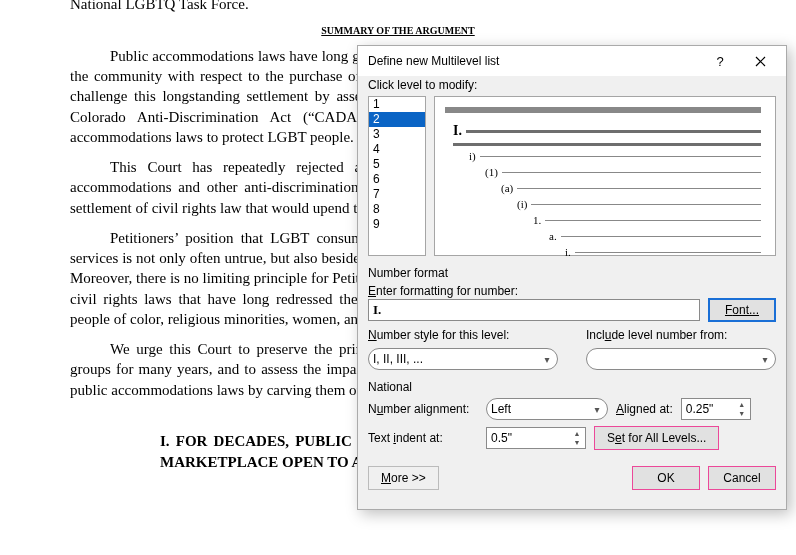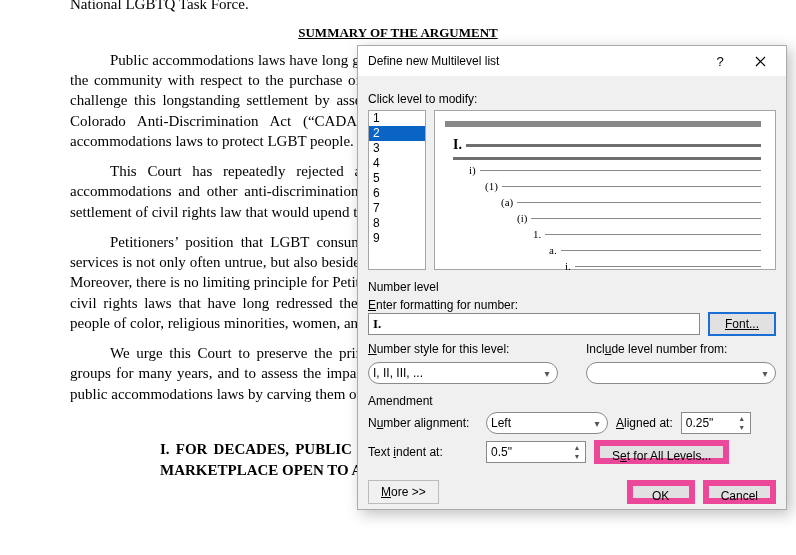--- a/index.html
+++ b/index.html
@@ -16,21 +16,21 @@
   .doc {
     padding: 0 70px;
     line-height: 1.35;
   }
   .doc p { margin-bottom: 4px; text-align: justify; }
   .doc .cut { margin-top: -6px;}
   .doc h2 {
     text-align: center;
     font-weight: bold;
     text-decoration: underline;
-    font-size: 13px;
+    font-size: 10px;
     margin: 10px 0 8px;
   }
   .doc .indent { text-indent: 40px; }
   .doc h3 {
     font-weight: bold;
     margin: 8px 0 4px 90px;
     font-size: 15px;
     text-align: justify;
   }
   .dialog {
@@ -49,21 +49,21 @@
     display: flex; align-items: center;
     height: 30px; padding: 0 6px 0 10px;
     background: #fff;
   }
   .titlebar .title { flex: 1; }
   .titlebar .tbtn {
     width: 40px; height: 30px;
     display: flex; align-items: center; justify-content: center;
     font-size: 13px; cursor: default;
   }
-  .body { padding: 16px 10px 10px; flex:1; }
+  .body { padding: 2px 10px 10px; flex:1; }
   .row { display: flex; gap: 8px; align-items: center; margin-bottom: 6px; }
   .label { white-space: nowrap; }
   .lvlbox {
     width: 58px; height: 160px;
     background: #fff; border: 1px solid #a5a5a5;
     overflow-y: scroll;
     font-size: 12px;
   }
   .lvlbox .lvl { padding: 0 4px; line-height:15px; }
   .lvlbox .lvl.sel { background: #0a64c5; color: #fff; }
@@ -83,21 +83,21 @@
   input[type=text], .select, .spinner {
     background: #fff; border: 1px solid #8a8a8a;
     font: inherit; padding: 2px 4px; height: 22px;
   }
   .select { display:flex; align-items:center; justify-content:space-between; padding-right:2px;border-radius:11px;}
   .select .arrow { width:16px; text-align:center; color:#555; font-size:10px;}
   .spinner { display:flex; align-items:center; padding-right:0;}
   .spinner .spinbtns { width:16px; display:flex; flex-direction:column; }
   .spinner .spinbtns span{ height:9px; font-size:7px; text-align:center; line-height:9px; color:#555;}
   .btn {
-    background: #e1e1e1; border: 6px solid #ec4899;
+    background: #e1e1e1; border: 1px solid #ec4899;
     padding: 3px 12px; font: inherit; min-width: 68px;
     text-align:center; height:24px;
   }
   .btn.hl { border: 2px solid #1a6fd6; padding:2px 11px;text-decoration:underline; }
   .grid2 { display:grid; grid-template-columns: 1fr 1fr; gap: 6px 28px; }
   .footer { display:flex; gap:8px; margin-top:16px; align-items:center;}
   .footer .spacer{ flex:1; }
   .under { text-decoration: underline; }
 </style>
 </head>
@@ -171,41 +171,41 @@
             <span class="num">a.</span>
             <span class="bar"></span>
           </div>
         <div class="pline" style="margin-left:120px;">
             <span class="num">i.</span>
             <span class="bar"></span>
           </div>
       </div>
     </div>
 
-    <div class="sectionhdr label">Number level</div>
+    <div class="sectionhdr label">Number format</div>
     <div class="label"><span class="under">E</span>nter formatting for number:</div>
     <div class="row">
       <input type="text" style="flex: 1 1 0%; font-family: &quot;Times New Roman&quot;; font-weight: bold; font-size: 13px;" value="I.">
       <button class="btn hl"><span class="under">F</span>ont...</button>
     </div>
 
     <div class="grid2">
       <div class="label"><span class="under">N</span>umber style for this level:</div>
       <div class="label">Incl<span class="under">u</span>de level number from:</div>
       <div class="select">
           <span>I, II, III, ...</span>
           <span class="arrow">▾</span>
         </div>
       <div class="select">
           <span></span>
           <span class="arrow">▾</span>
         </div>
     </div>
 
-    <div class="sectionhdr label">Amendment</div>
+    <div class="sectionhdr label">National</div>
     <div class="row">
       <span class="label" style="width:110px">N<span class="under">u</span>mber alignment:</span>
       <div class="select" style="width:122px">
           <span>Left</span>
           <span class="arrow">▾</span>
         </div>
       <span class="label"><span class="under">A</span>ligned at:</span>
       <div class="spinner" style="width:70px">
           <span style="flex:1">0.25"</span>
           <span class="spinbtns">

